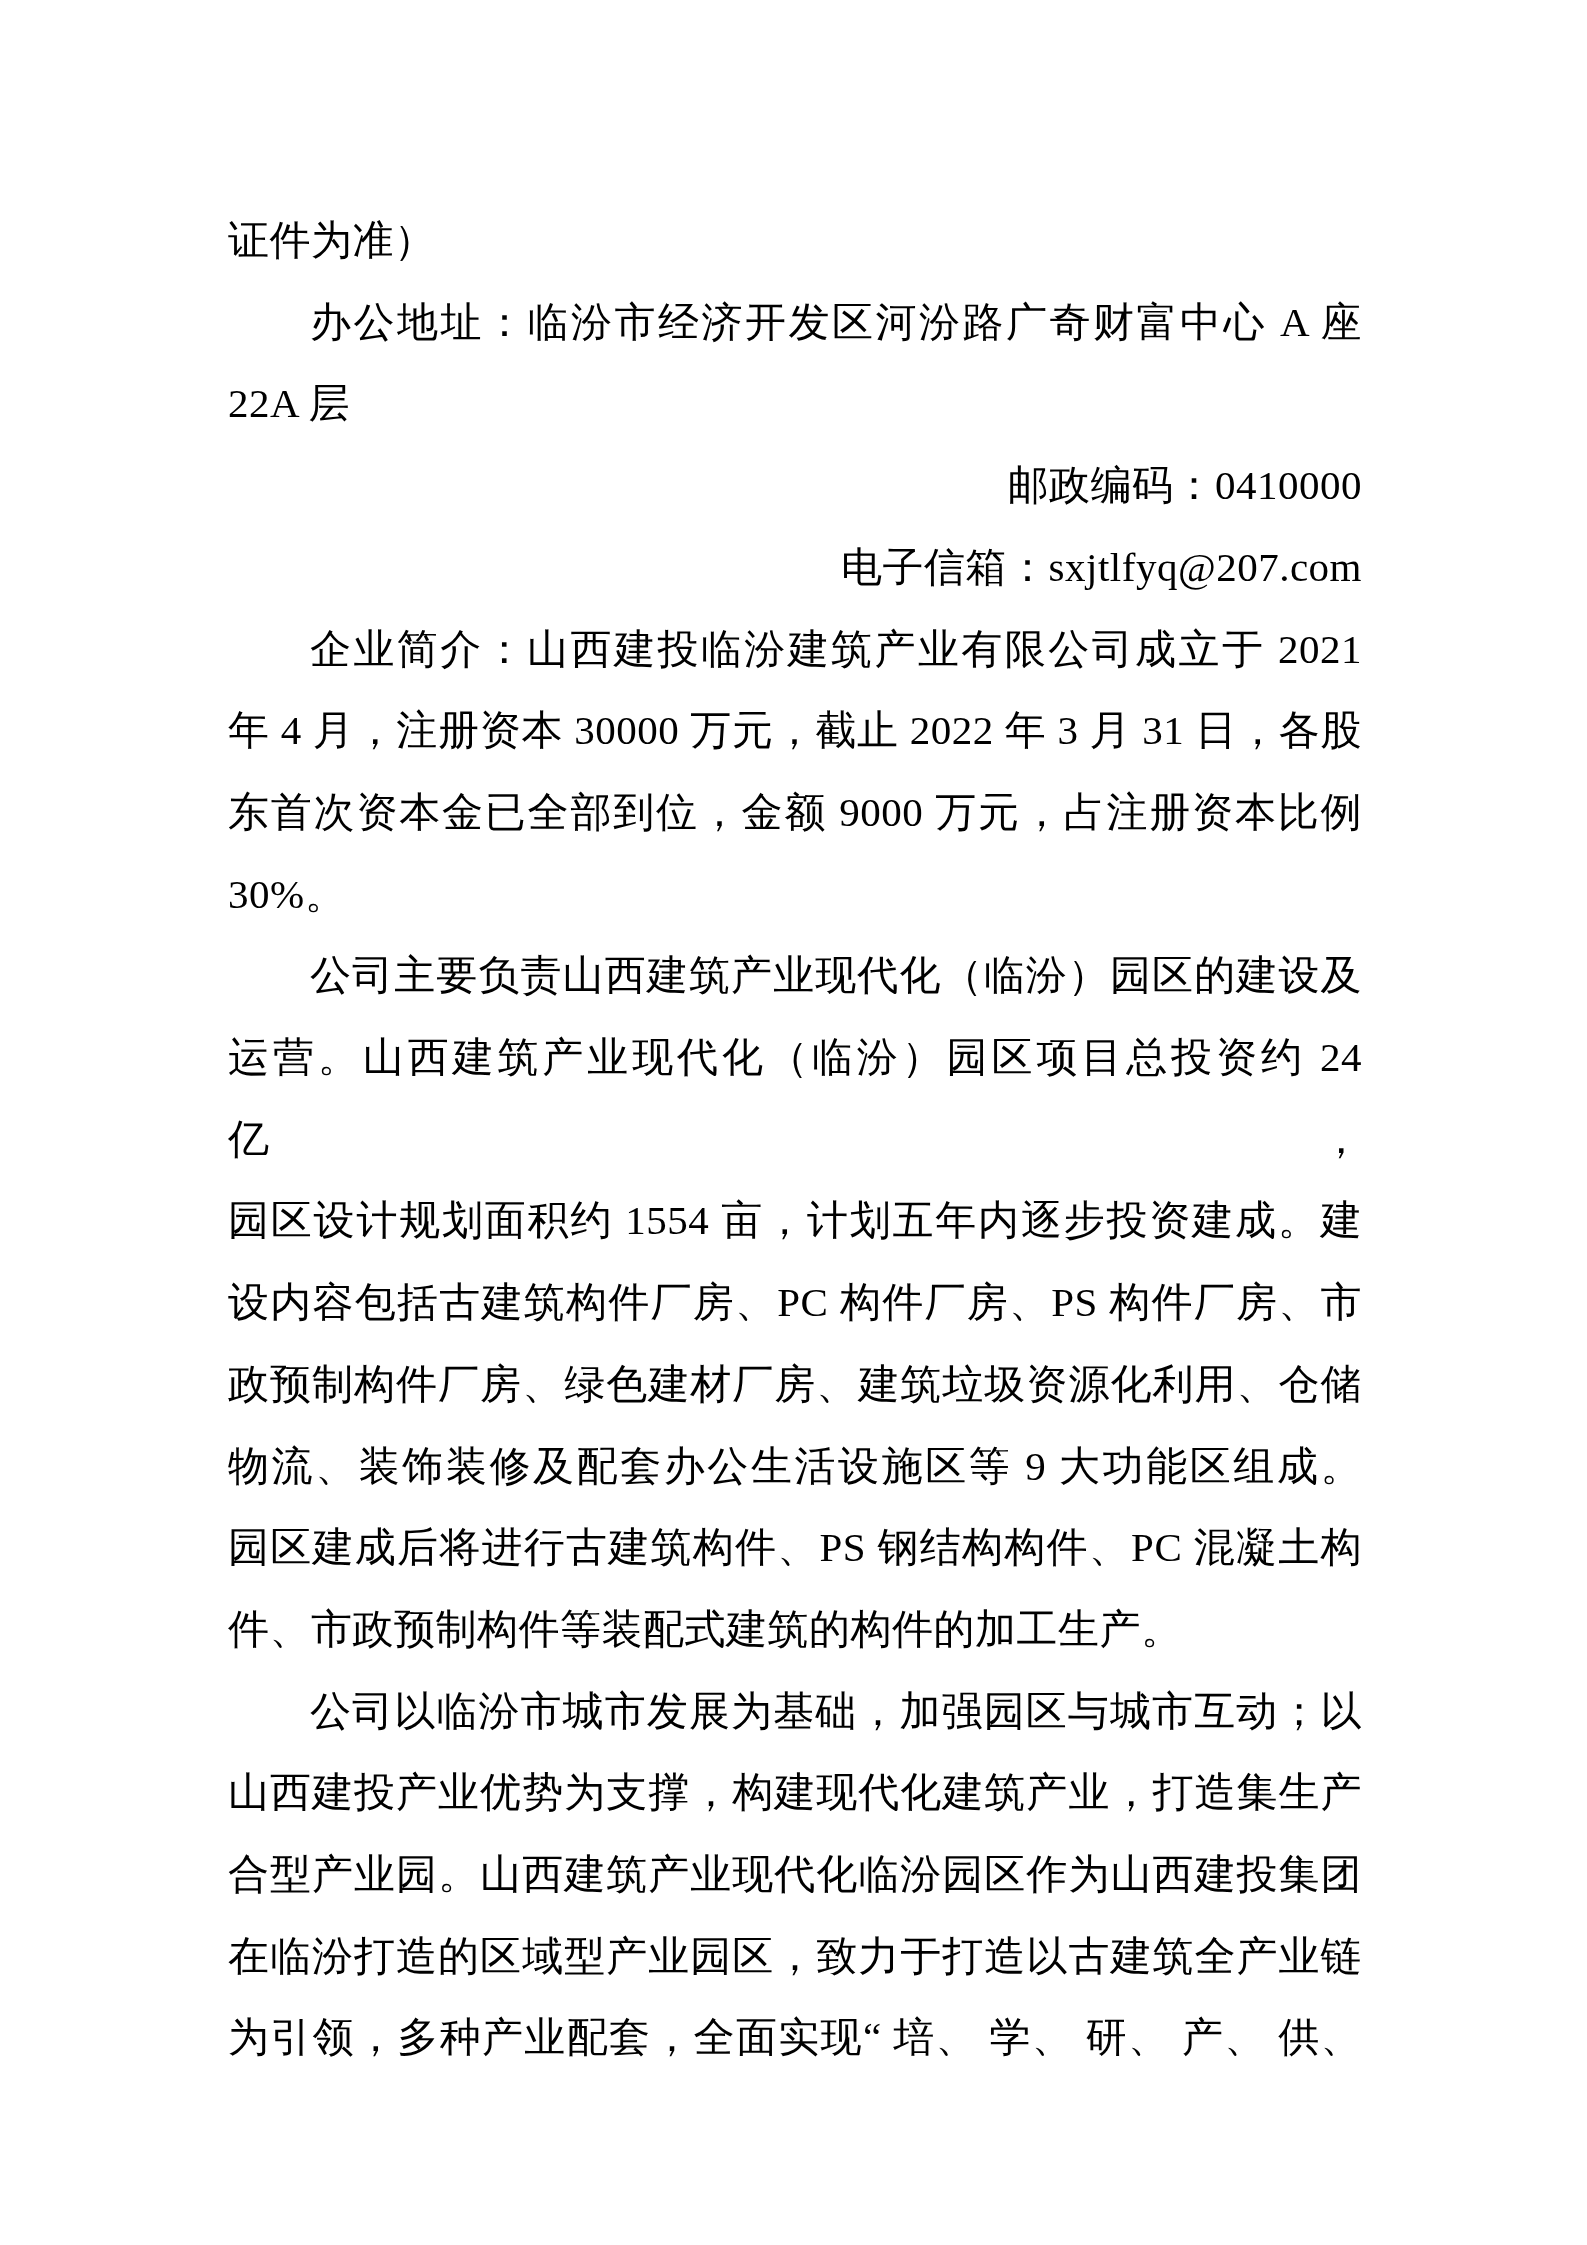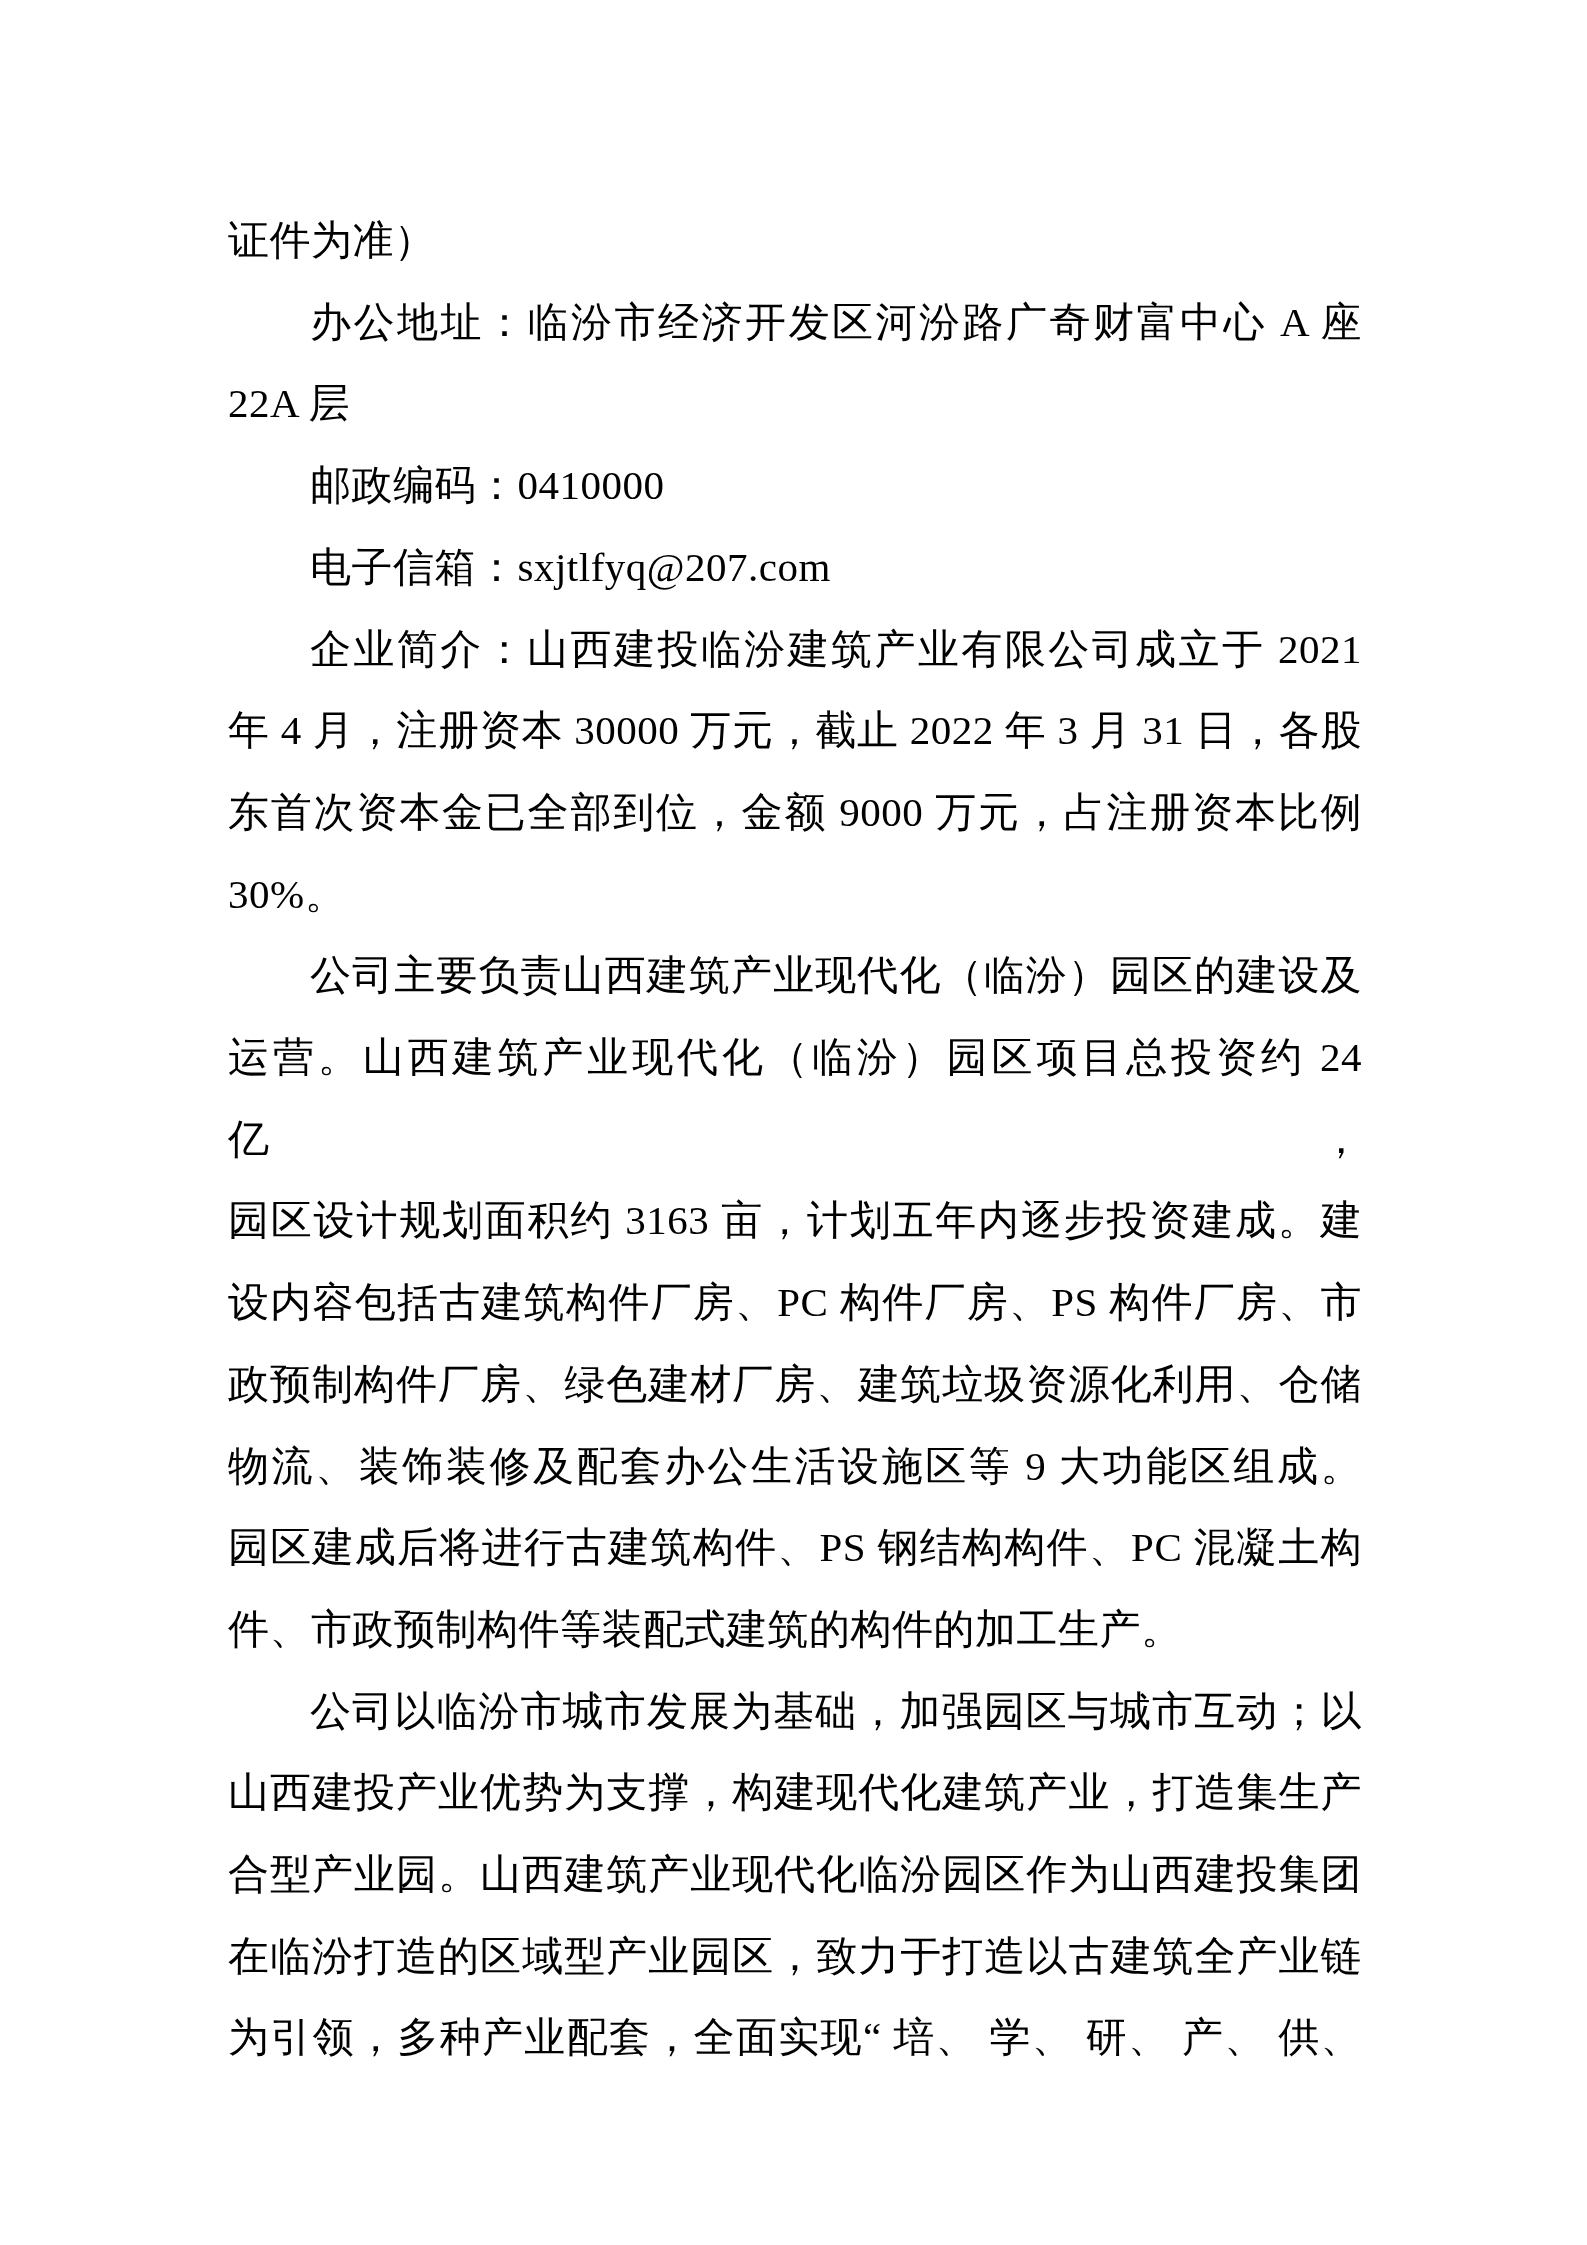--- a/index.html
+++ b/index.html
@@ -33,20 +33,21 @@
   .line {
     white-space: normal;
     text-align: left;
   }
   .line.justify {
     text-align: justify;
     text-align-last: justify;
   }
   .line.indent {
     text-indent: 2em;
+    text-align: right;
   }
 </style>
 </head>
 <body>
 
 <div class="page" style="background: rgb(255, 255, 255);">
   <div class="text-body" id="doc-body" style="color: rgb(0, 0, 0);">
       <div class="paragraph">
         <div class="line">证件为准）</div>
       </div>
@@ -62,21 +63,21 @@
       </div>
       <div class="paragraph">
         <div class="line justify indent">企业简介：山西建投临汾建筑产业有限公司成立于 2021</div>
         <div class="line justify">年 4 月，注册资本 30000 万元，截止 2022 年 3 月 31 日，各股</div>
         <div class="line justify">东首次资本金已全部到位，金额 9000 万元，占注册资本比例</div>
         <div class="line">30%。</div>
       </div>
       <div class="paragraph">
         <div class="line justify indent">公司主要负责山西建筑产业现代化（临汾）园区的建设及</div>
         <div class="line justify">运营。山西建筑产业现代化（临汾）园区项目总投资约 24 亿，</div>
-        <div class="line justify">园区设计规划面积约 3163 亩，计划五年内逐步投资建成。建</div>
+        <div class="line justify">园区设计规划面积约 1554 亩，计划五年内逐步投资建成。建</div>
         <div class="line justify">设内容包括古建筑构件厂房、PC 构件厂房、PS 构件厂房、市</div>
         <div class="line justify">政预制构件厂房、绿色建材厂房、建筑垃圾资源化利用、仓储</div>
         <div class="line justify">物流、装饰装修及配套办公生活设施区等 9 大功能区组成。</div>
         <div class="line justify">园区建成后将进行古建筑构件、PS 钢结构构件、PC 混凝土构</div>
         <div class="line">件、市政预制构件等装配式建筑的构件的加工生产。</div>
       </div>
       <div class="paragraph">
         <div class="line justify indent">公司以临汾市城市发展为基础，加强园区与城市互动；以</div>
         <div class="line justify">山西建投产业优势为支撑，构建现代化建筑产业，打造集生产</div>
         <div class="line justify">合型产业园。山西建筑产业现代化临汾园区作为山西建投集团</div>

